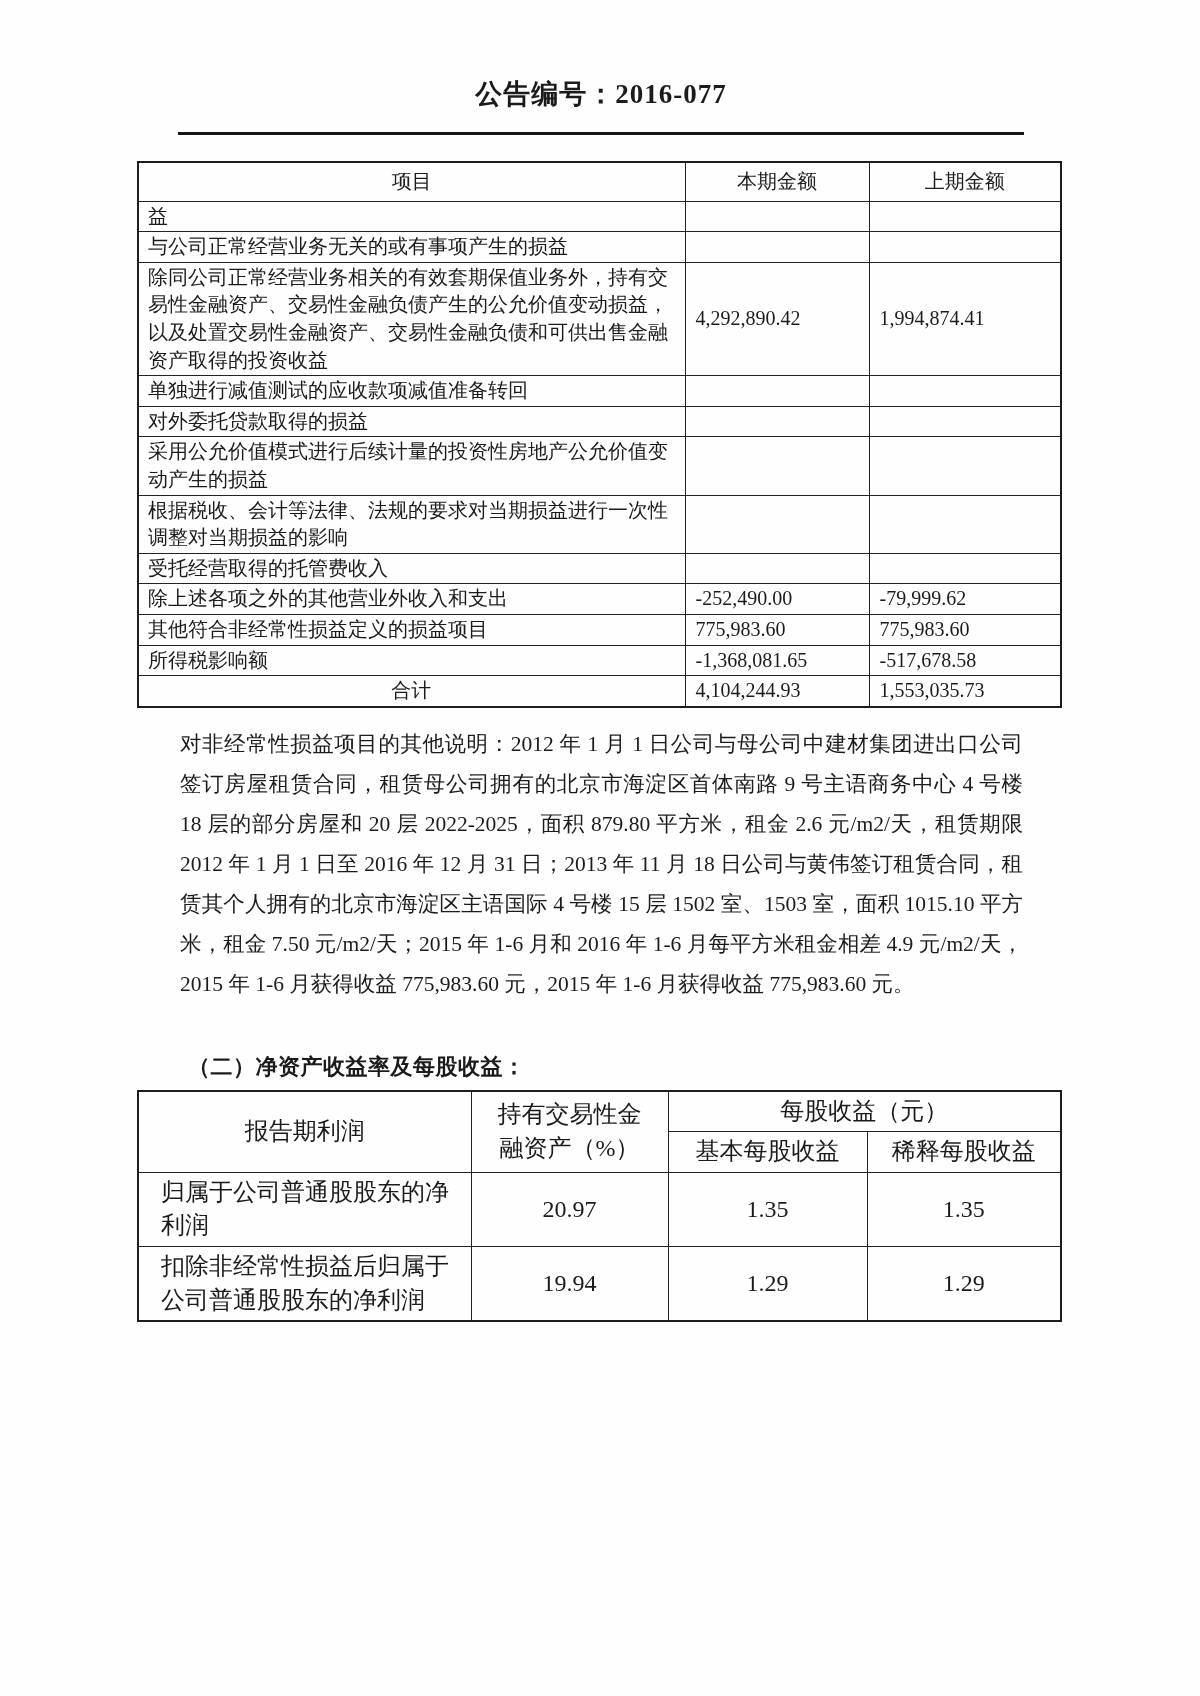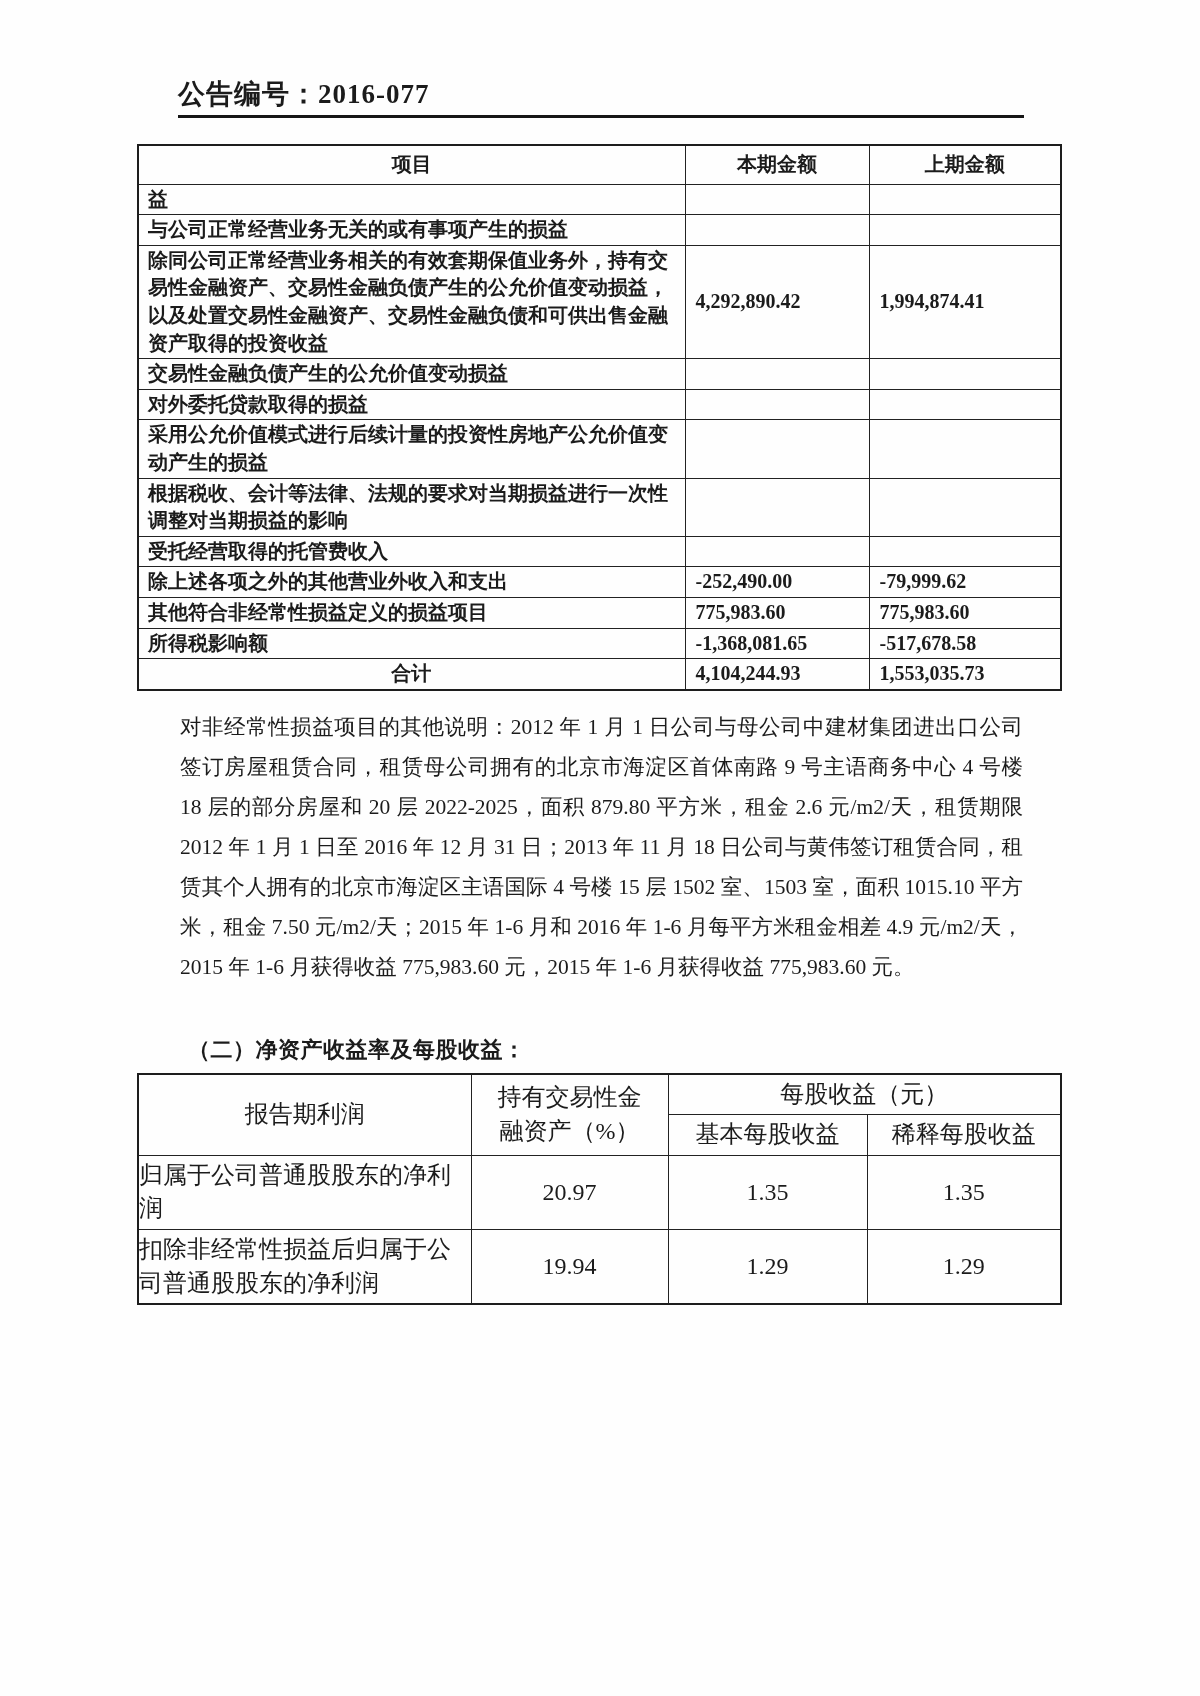--- a/index.html
+++ b/index.html
@@ -15,23 +15,23 @@
     height: 1696px;
     background: #fefefe;
     overflow: hidden;
   }
 
   
   .doc-header {
     margin: 0 0 0 178px;
     width: 846px;
     padding-top: 78px;
-    padding-bottom: 5px;
+    padding-bottom: 22px;
     border-bottom: 3px solid #161616;
-    text-align: left;
+    text-align: center;
   }
   .doc-number {
     font-size: 27px;
     font-weight: 600;
     letter-spacing: 1px;
     line-height: 32px;
     white-space: nowrap;
   }
 
   
@@ -41,21 +41,21 @@
     border-collapse: collapse;
     table-layout: fixed;
     border: 2.5px solid #1d1d1d;
     font-size: 20px;
   }
   table.t1 th, table.t1 td {
     border: 1.5px solid #222222;
     padding: 1px 10px;
     line-height: 1.38;
     vertical-align: middle;
-    font-weight: bold;
+    font-weight: normal;
   }
   table.t1 th { text-align: center; padding: 5px 8px; }
   table.t1 td.item-cell { text-align: left; padding-left: 9px; }
   table.t1 td.val-cell  { text-align: left; padding-right: 12px; }
   table.t1 tr.total-row td.item-cell { text-align: center; }
 
   
   .note {
     margin: 16px 0 0 180px;
     width: 843px;
@@ -85,21 +85,21 @@
   }
   table.t2 th, table.t2 td {
     border: 1.5px solid #222222;
     padding: 3px 8px;
     line-height: 1.4;
     vertical-align: middle;
     font-weight: normal;
     text-align: center;
   }
   table.t2 th.th-roe { padding-left: 16px; padding-right: 16px; }
-  table.t2 td.label-cell { text-align: left; padding-left: 0; }
+  table.t2 td.label-cell { text-align: left; padding-left: 22px; }
   table.t2 td.num-cell { text-align: center; }
 </style>
 </head>
 <body>
 
 <div class="page">
 
   <div class="doc-header">
     <span class="doc-number">公告编号：2016-077</span>
   </div>
@@ -127,21 +127,21 @@
         <td class="item-cell">与公司正常经营业务无关的或有事项产生的损益</td>
         <td class="val-cell"></td>
         <td class="val-cell"></td>
       </tr>
       <tr>
         <td class="item-cell">除同公司正常经营业务相关的有效套期保值业务外，持有交易性金融资产、交易性金融负债产生的公允价值变动损益，以及处置交易性金融资产、交易性金融负债和可供出售金融资产取得的投资收益</td>
         <td class="val-cell">4,292,890.42</td>
         <td class="val-cell">1,994,874.41</td>
       </tr>
       <tr>
-        <td class="item-cell">交易性金融负债产生的公允价值变动损益</td>
+        <td class="item-cell">单独进行减值测试的应收款项减值准备转回</td>
         <td class="val-cell"></td>
         <td class="val-cell"></td>
       </tr>
       <tr>
         <td class="item-cell">对外委托贷款取得的损益</td>
         <td class="val-cell"></td>
         <td class="val-cell"></td>
       </tr>
       <tr>
         <td class="item-cell">采用公允价值模式进行后续计量的投资性房地产公允价值变动产生的损益</td>

